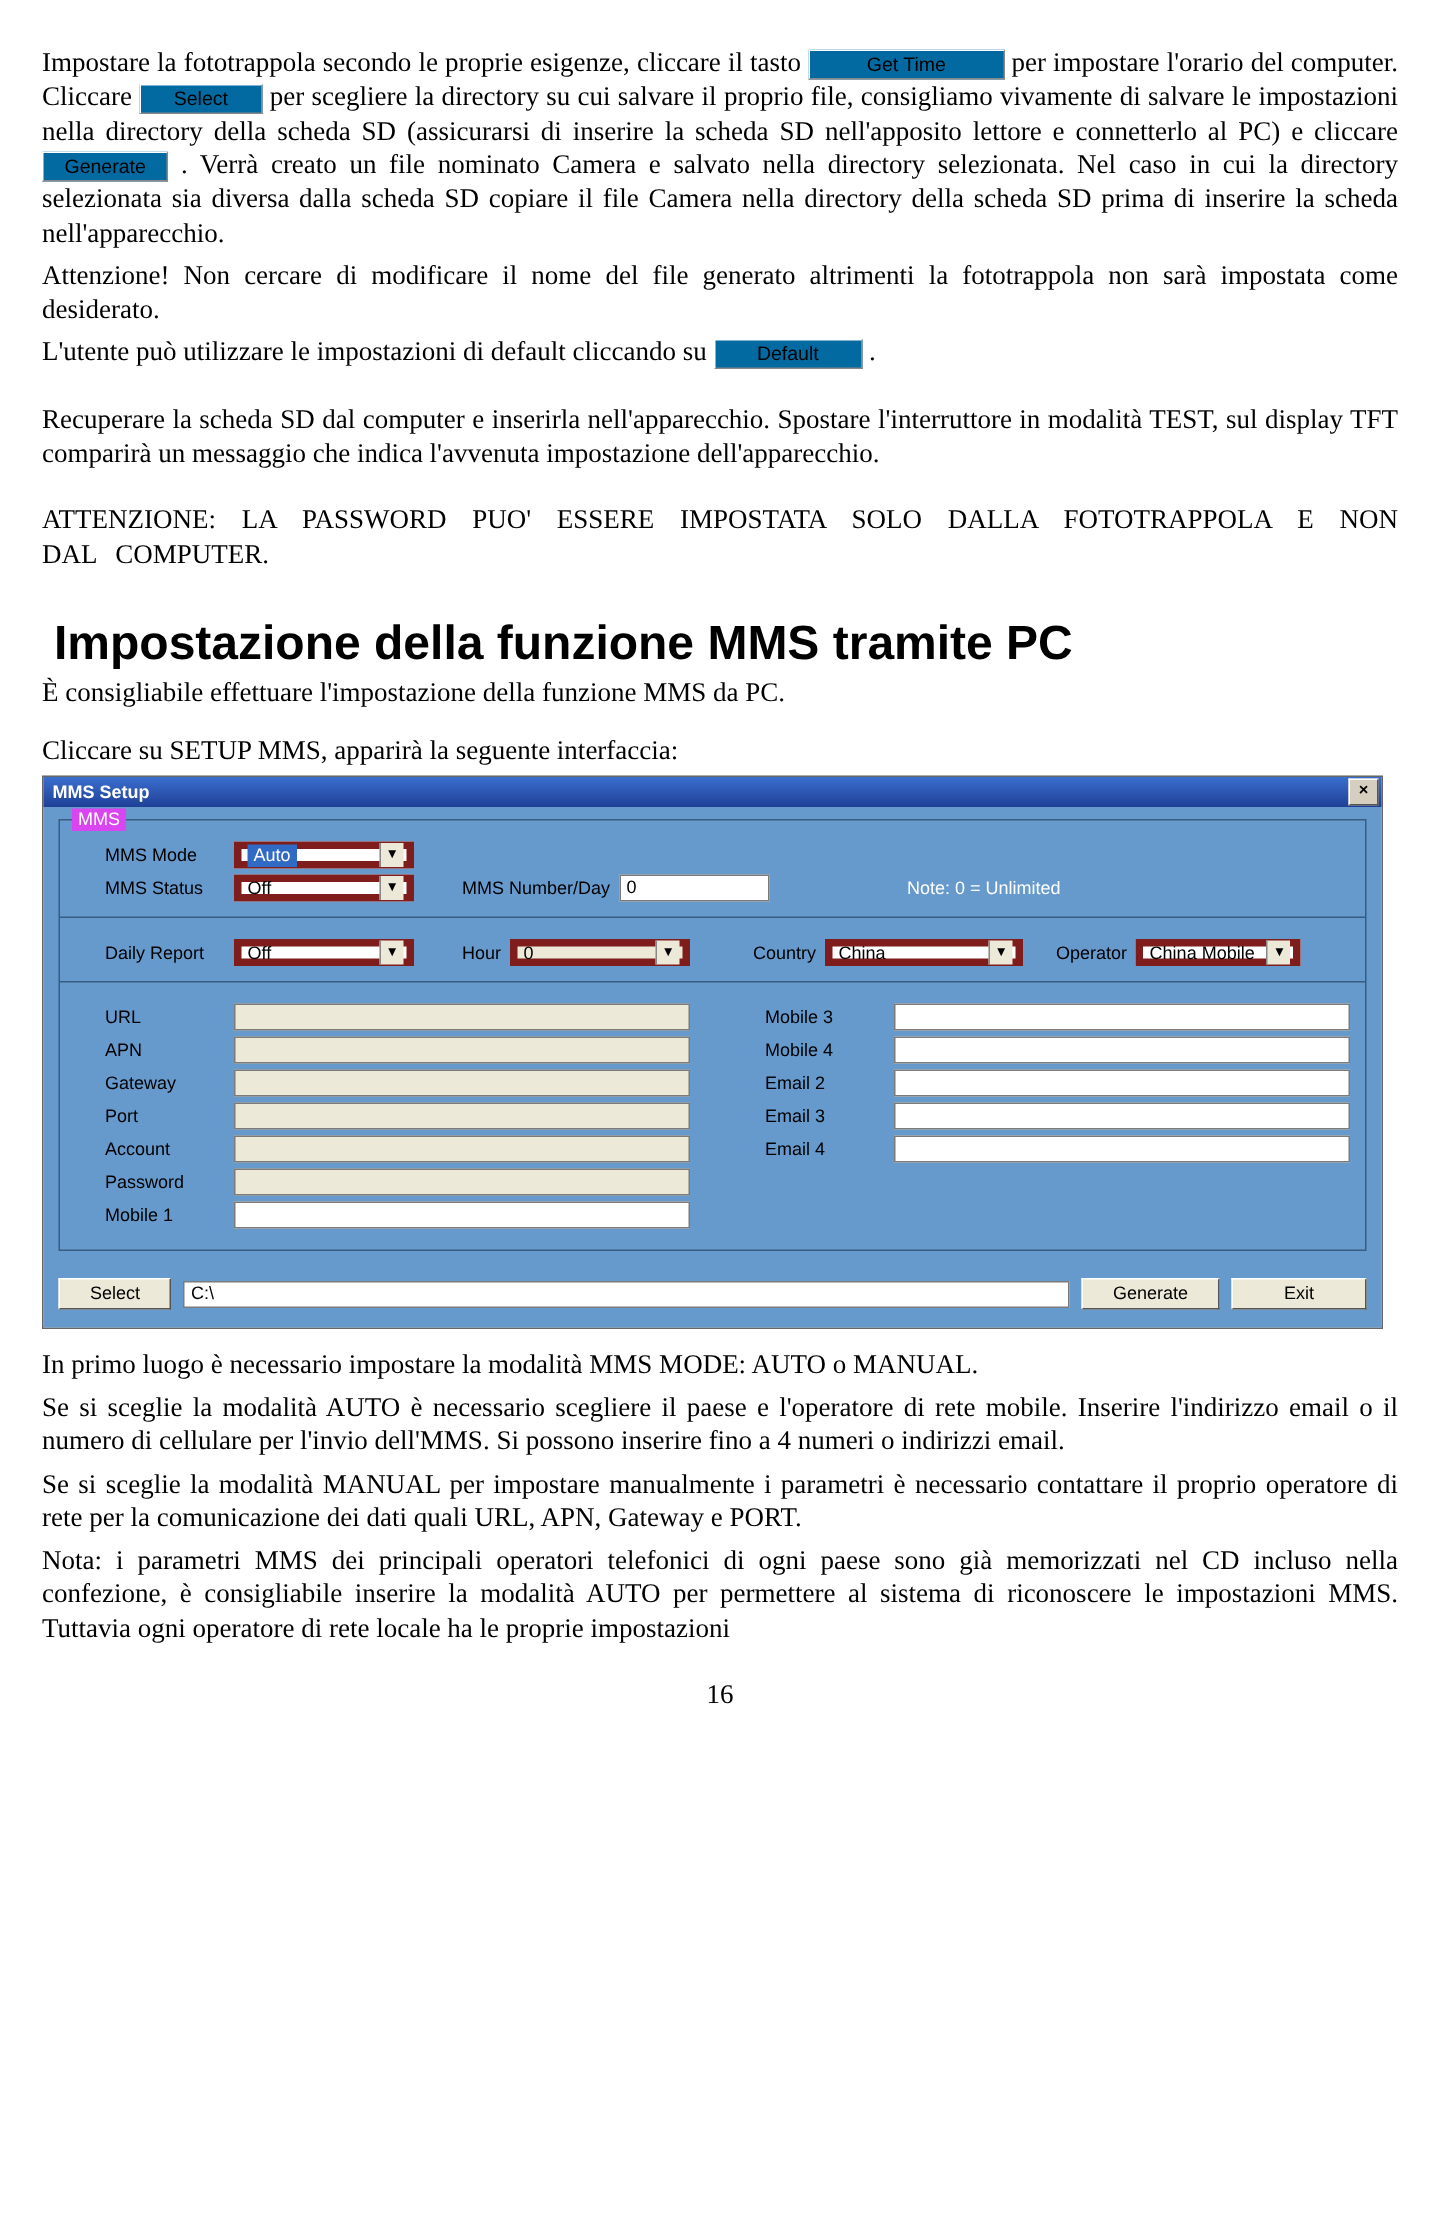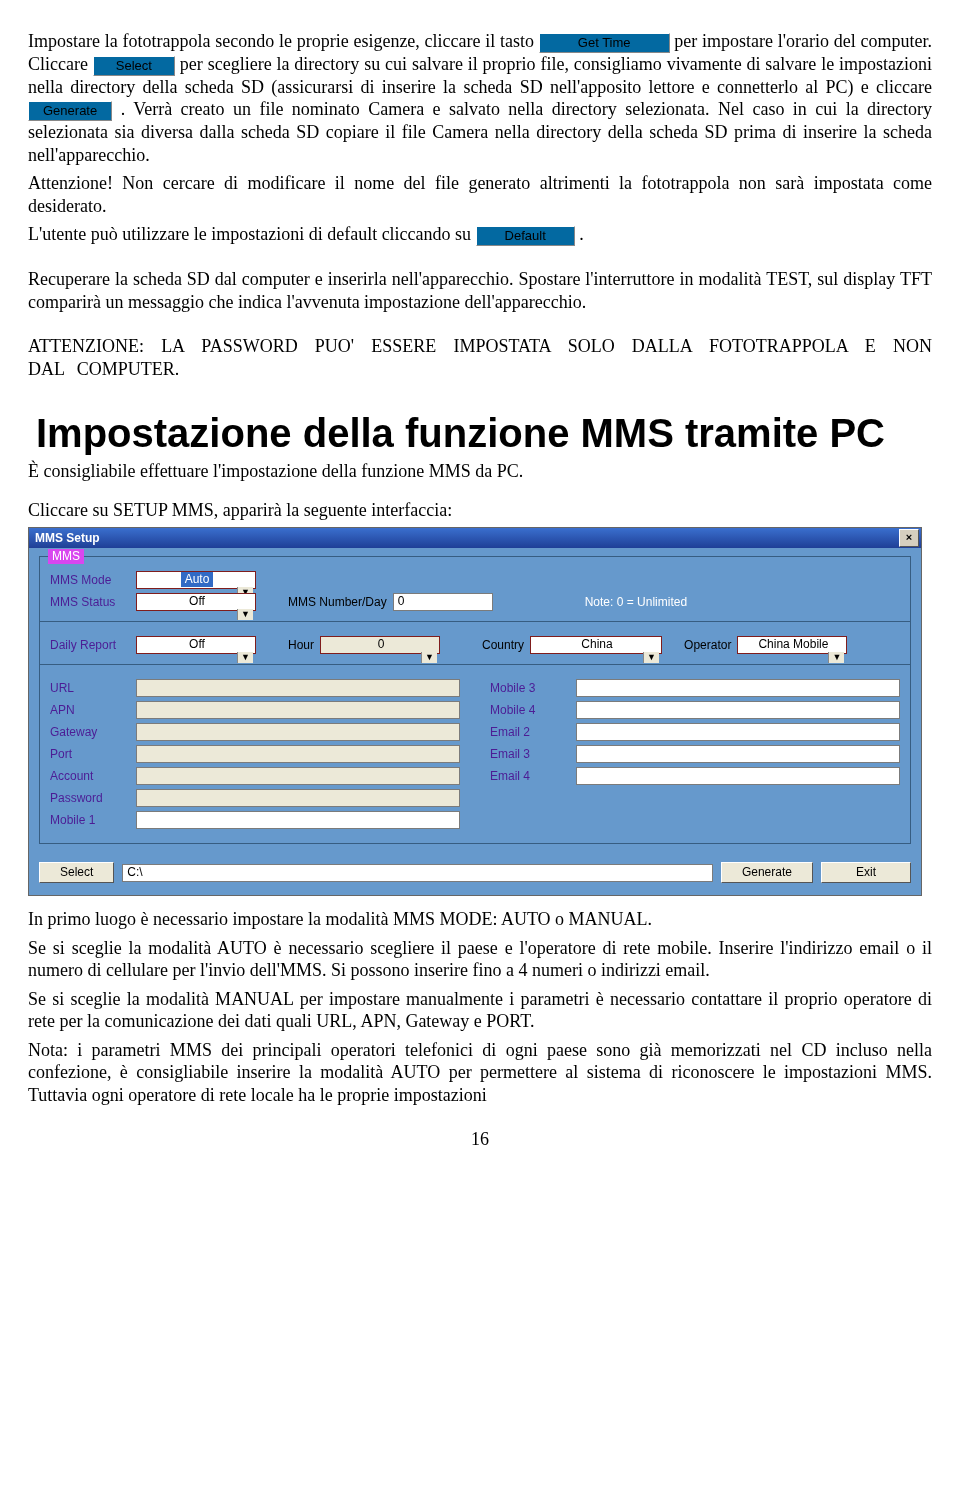--- a/index.html
+++ b/index.html
@@ -21,21 +21,21 @@
     border-left-color: #fff;
     font-family: Tahoma, sans-serif;
     font-size: 13px;
     padding: 1px 10px;
     vertical-align: middle;
     line-height: 16px;
   }
   .btn-img.wide { padding: 1px 38px; }
   h2 {
     font-family: Arial, sans-serif;
-    font-size: 40px;
+    font-size: 32px;
     font-weight: bold;
     margin: 28px 0 2px 8px;
   }
   .setup-window {
     border: 1px solid #666;
     background: #ece9d8;
     font-family: Tahoma, Arial, sans-serif;
     font-size: 12px;
     margin: 6px 0 12px 0;
     width: 892px;
@@ -72,26 +72,26 @@
   .grouplabel {
     position: absolute;
     top: -8px;
     left: 8px;
     background: #d946ef;
     padding: 0 4px;
     color: #fff;
     font-size: 12px;
   }
   .row { display: flex; align-items: center; margin: 4px 0; gap: 6px;}
-  .lbl { color: #4c1d95; font-size: 12px; width: 80px; }
+  .lbl { color: #000000; font-size: 12px; width: 80px; margin-left: 20px; }
   .lbl-s { color:#000000; font-size:12px;}
   .combo {
     display: inline-flex; align-items:center;
-    background: #fff; border: 1px solid #7f1d1d; height: 18px;
-    font-size: 12px; padding: 0 2px 0 4px; box-sizing: border-box; flex-direction: column;
+    background: #fff; border: 5px solid #7f1d1d; height: 18px;
+    font-size: 12px; padding: 0 2px 0 4px; box-sizing: border-box;
   }
   .combo .arrow {
     width: 15px; height: 16px; margin-left: auto;
     background: #ece9d8;
     border-left: 1px solid #888;
     display:flex;align-items:center;justify-content:center;
     font-size: 9px; color:#000;
   }
   .txt {
     background:#fff;border:1px solid #7b7b7b;height:18px;

